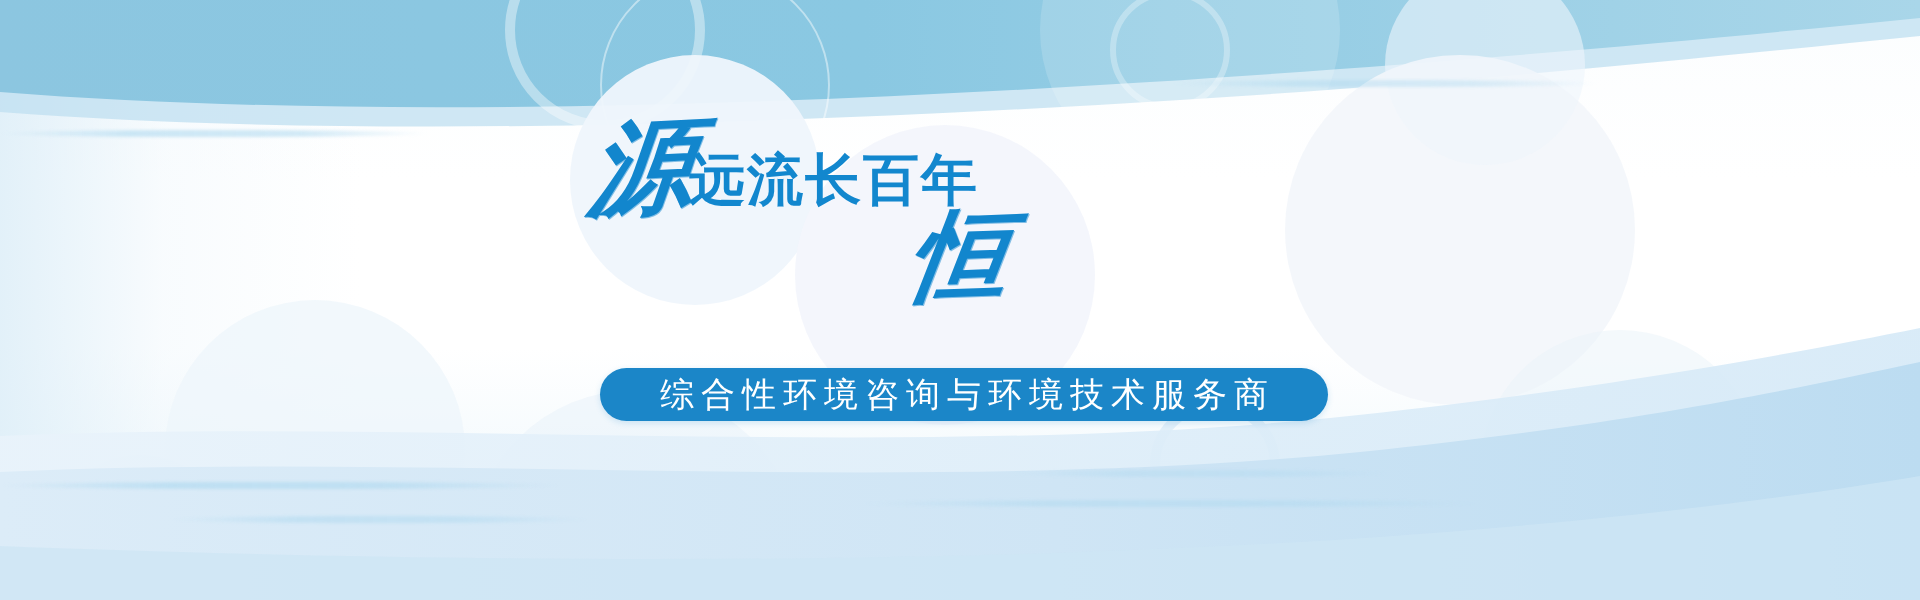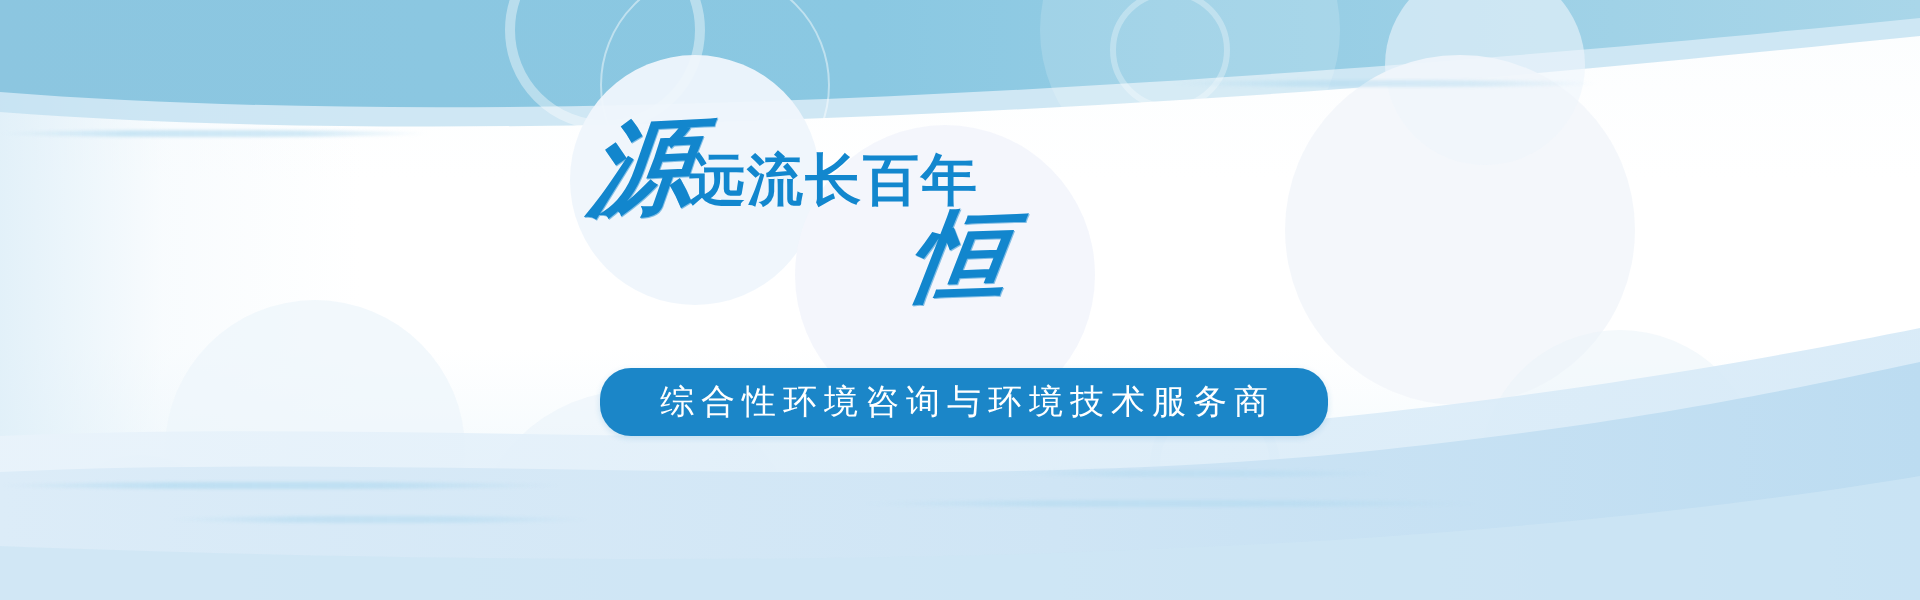--- a/index.html
+++ b/index.html
@@ -150,21 +150,21 @@
     line-height:1;
     font-weight:700;
     color:#1287ce;
     letter-spacing:3px;
     padding-bottom:6px;
   }
 
   .pill {
     position:absolute;
     left:600px; top:368px;
-    width:728px; height:68px;
+    width:728px; height:53px;
     border-radius:31px;
     background:#1b86c8;
     display:flex; align-items:center; justify-content:center;
     box-shadow:0 2px 6px rgba(27,134,200,.18);
   }
   .pill-label {
     font-family:"Liberation Serif", serif;
     font-size:34px;
     font-weight:400;
     color:#ffffff;

